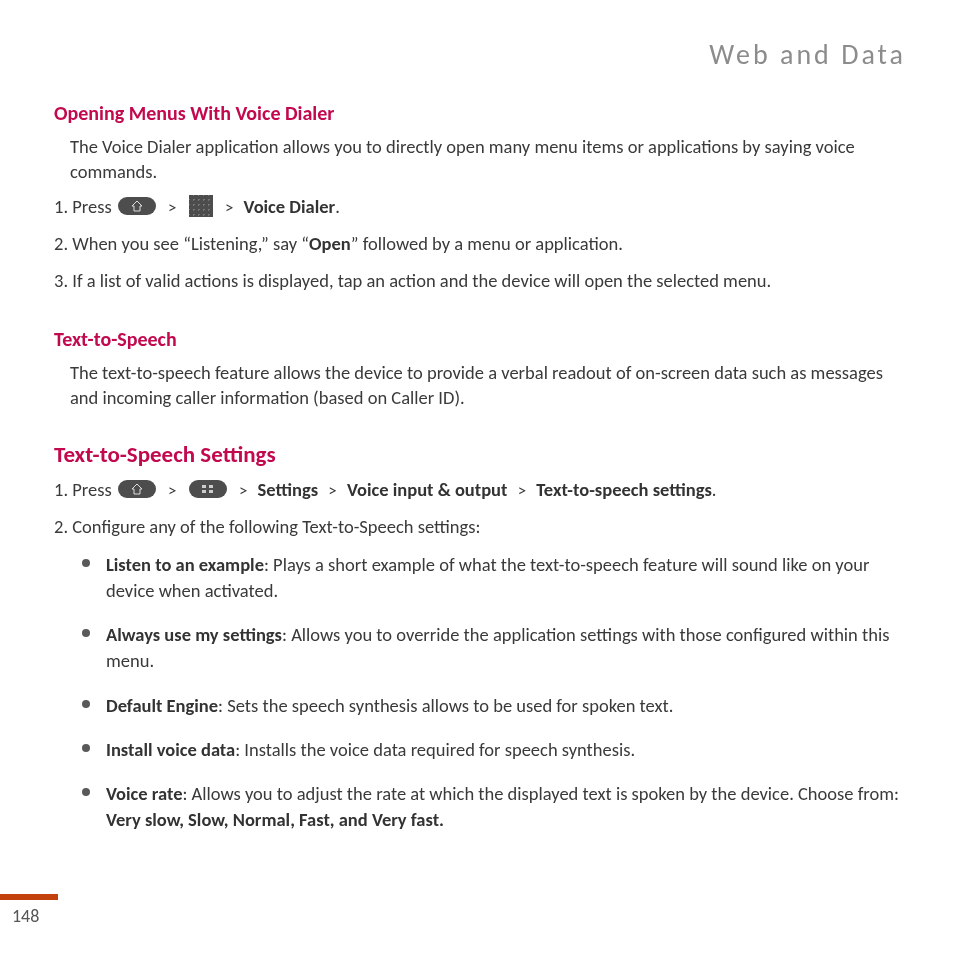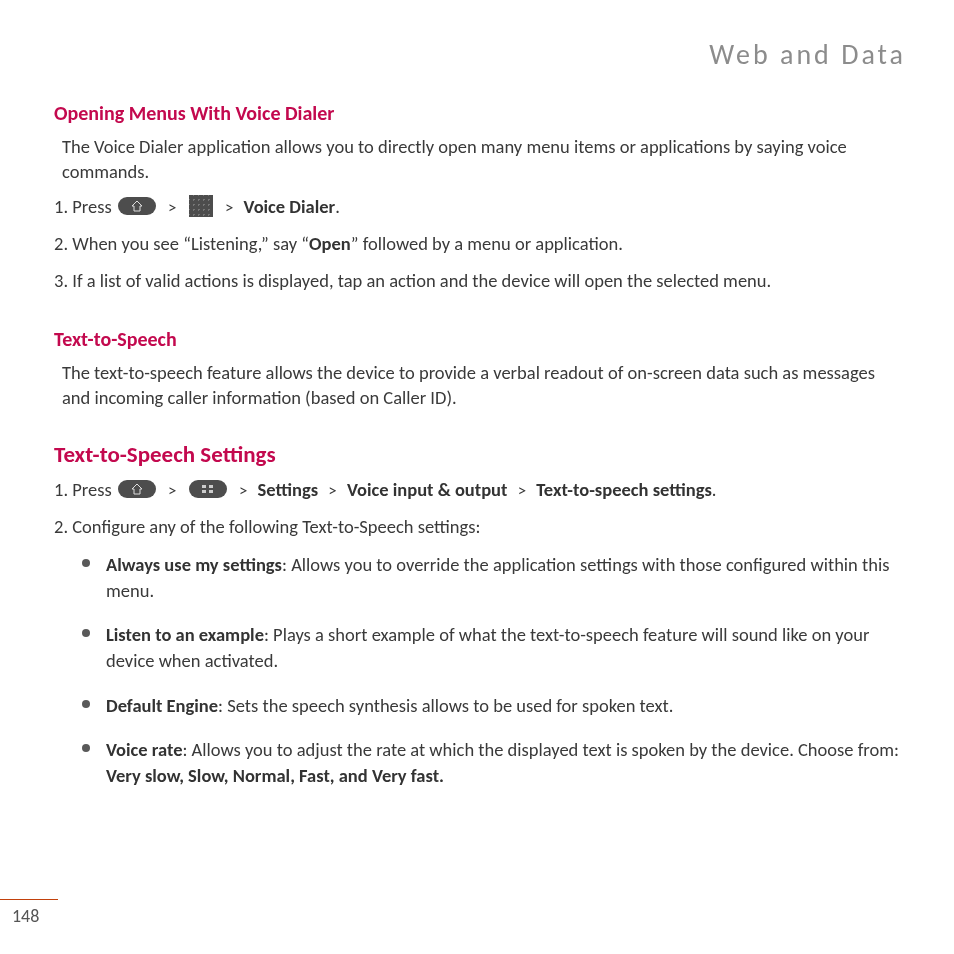--- a/index.html
+++ b/index.html
@@ -29,21 +29,21 @@
     font-size: 20px;
     font-weight: 600;
     margin: 0 0 8px 0;
   }
   h2.minor {
     color: #c3094e;
     font-size: 23px;
     font-weight: 600;
     margin: 28px 0 8px 0;
   }
-  p { margin: 0 0 10px 8px; }
+  p { margin: 0 0 10px 16px; }
   .step { margin: 0 0 12px 0; }
   strong { font-weight: 600; color: #333; }
   .icon-pill {
     display: inline-block;
     width: 38px;
     height: 18px;
     background: #4d4d4d;
     border-radius: 9px;
     vertical-align: -2px;
     position: relative;
@@ -75,21 +75,21 @@
     width: 8px;
     height: 8px;
     background: #595959;
     border-radius: 50%;
   }
   .pagefoot {
     position: absolute;
     left: 0;
     bottom: 26px;
     width: 46px;
-    border-top: 1px solid #c2410c;
+    border-top: 6px solid #c2410c;
     padding-top: 4px;
     padding-left: 12px;
     font-size: 18px;
     color: #555;
   }
   .gap-lg { height: 20px; }
 </style>
 </head>
 <body>
 
@@ -145,26 +145,29 @@
   <span class="sep">&gt;</span>
   <strong>Voice input &amp; output</strong>
   <span class="sep">&gt;</span>
   <strong>Text-to-speech settings</strong><span>.</span>
 </p>
 
 <p class="step">2. Configure any of the following Text-to-Speech settings:</p>
 
 <ul class="bullets">
   <li>
+    <strong>Listen to an example</strong><span>: Plays a short example of what the text-to-speech feature will sound like on your device when activated.</span>
+  </li>
+  <li>
     <strong>Always use my settings</strong><span>: Allows you to override the application settings with those configured within this menu.</span>
   </li>
   <li>
-    <strong>Listen to an example</strong><span>: Plays a short example of what the text-to-speech feature will sound like on your device when activated.</span>
+    <strong>Default Engine</strong><span>: Sets the speech synthesis allows to be used for spoken text.</span>
   </li>
   <li>
-    <strong>Default Engine</strong><span>: Sets the speech synthesis allows to be used for spoken text.</span>
+    <strong>Install voice data</strong><span>: Installs the voice data required for speech synthesis.</span>
   </li>
   <li>
     <strong>Voice rate</strong><span>: Allows you to adjust the rate at which the displayed text is spoken by the device. Choose from: </span><strong>Very slow, Slow, Normal, Fast, and Very fast.</strong>
   </li>
 </ul>
 
 <div class="pagefoot">148</div>
 
 </body></html>

